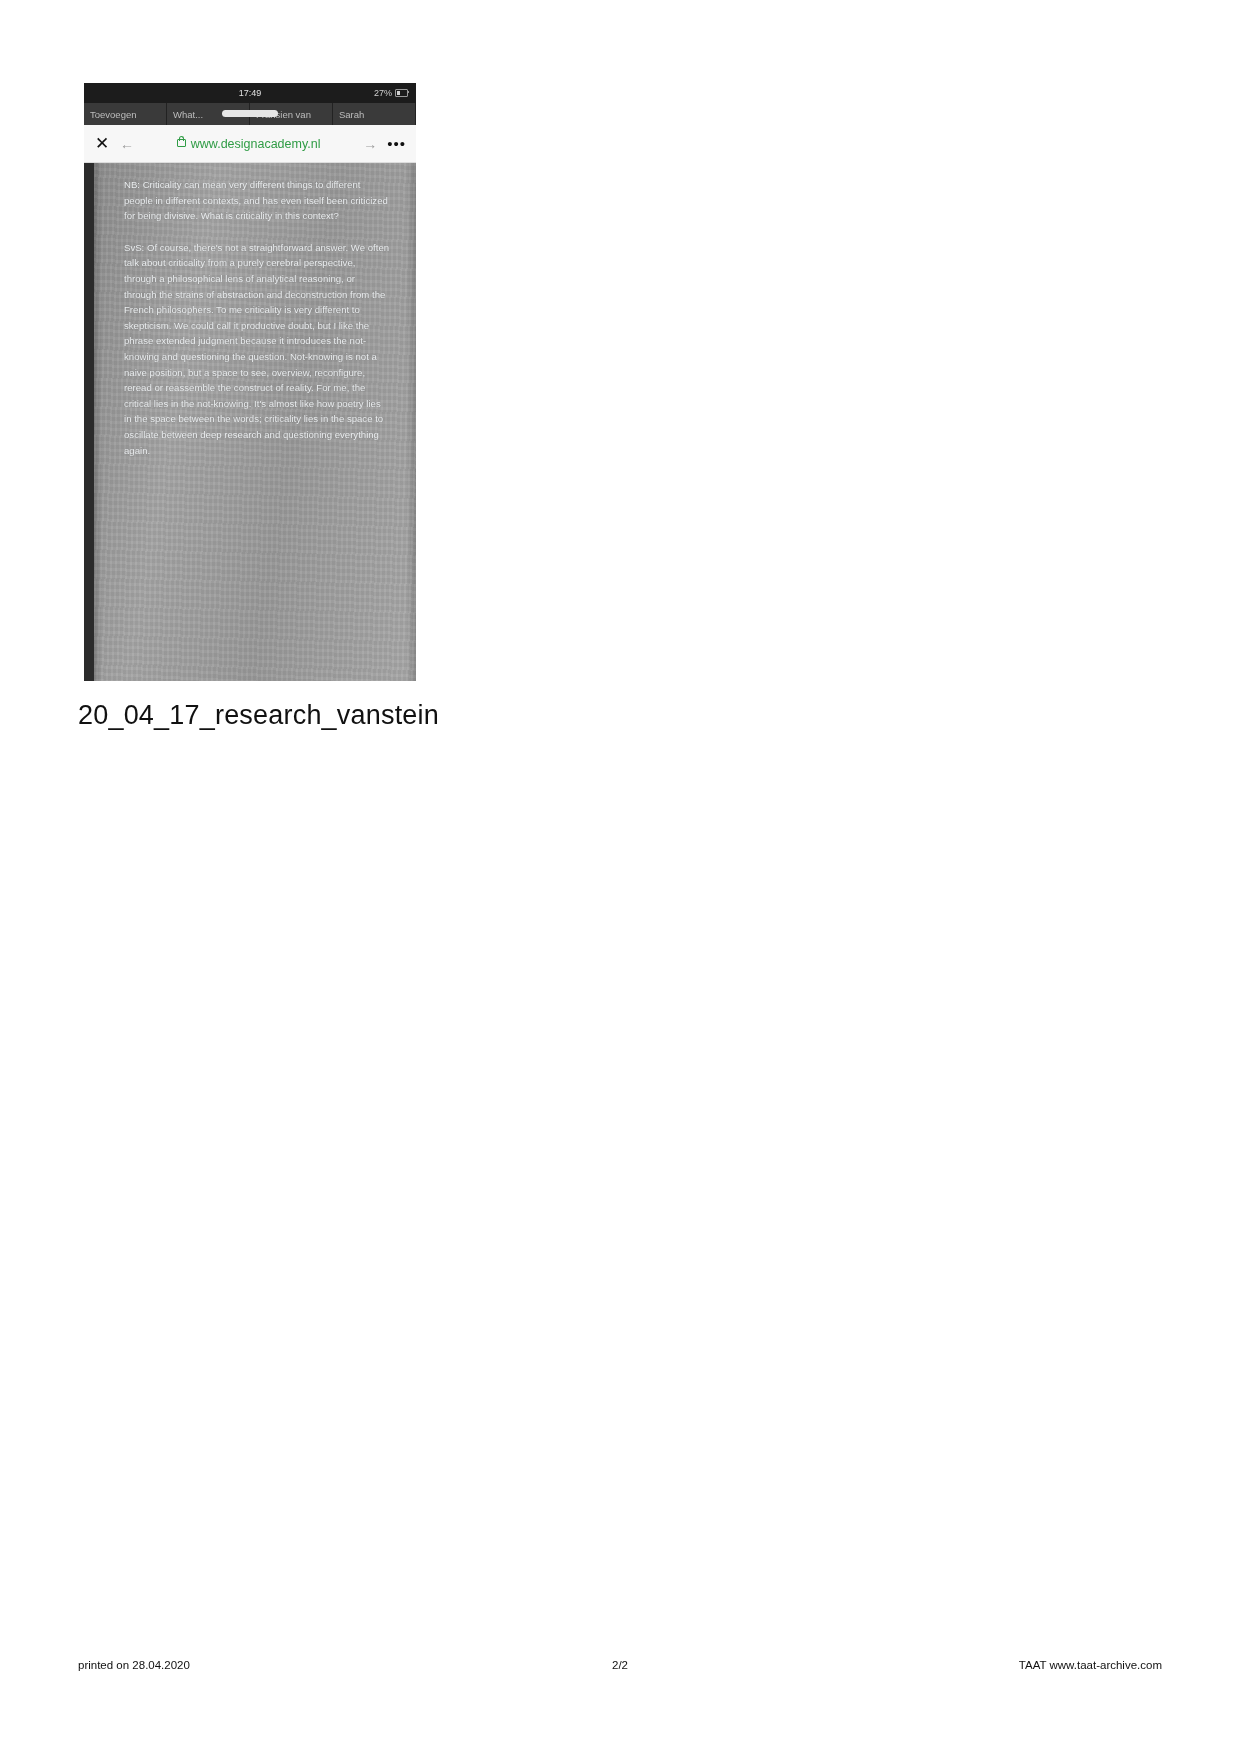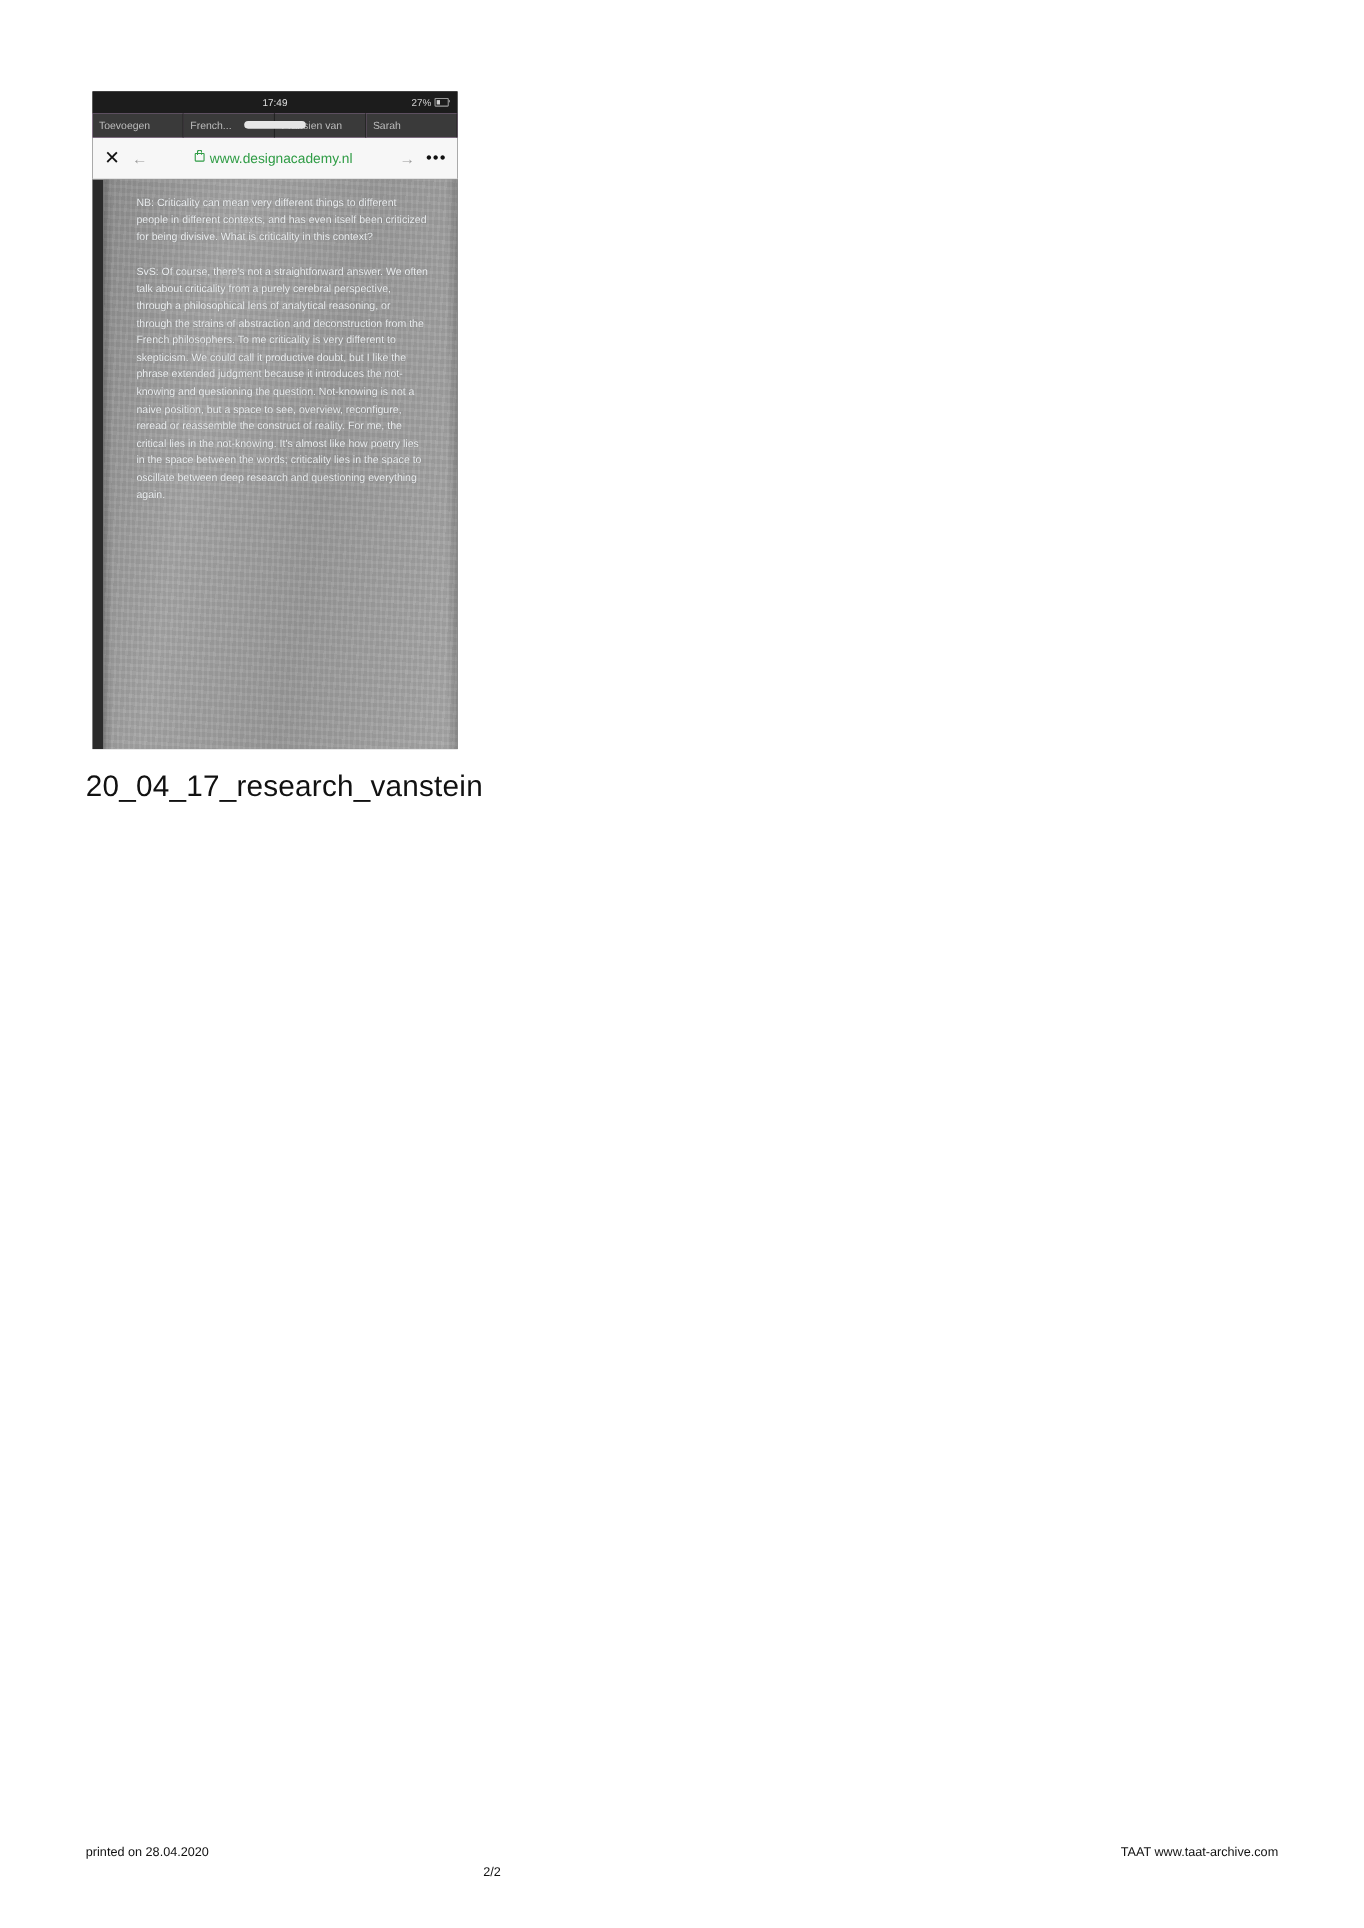--- a/index.html
+++ b/index.html
@@ -247,21 +247,21 @@
     position: absolute;
     left: 78px;
     right: 78px;
     top: 1659px;
     font-size: 11.5px;
     color: #111;
     display: flex;
     align-items: center;
   }
   .footer-left { flex: 1; text-align: left; }
-  .footer-center { flex: 1; text-align: left; margin-top: 37px; }
+  .footer-center { flex: 1; text-align: center; }
   .footer-right { flex: 1; text-align: right; }
 </style>
 </head>
 <body>
 
 <div class="screenshot">
 
   <div class="status-bar">
     <div class="status-left">
       <span class="sig-dots">
@@ -276,21 +276,21 @@
     <div class="status-right">
       <span>27%</span>
       <span class="batt">
           <i></i>
         </span>
     </div>
   </div>
 
   <div class="tab-strip">
     <div class="tab">Toevoegen</div>
-    <div class="tab">French...</div>
+    <div class="tab">What...</div>
     <div class="tab">Fransien van</div>
     <div class="tab">Sarah</div>
     <div class="tab-handle"></div>
   </div>
 
   <div class="browser-bar">
     <span class="bb-close">✕</span>
     <span class="bb-arrow">←</span>
     <span class="bb-url">
       <span class="lock"></span>

